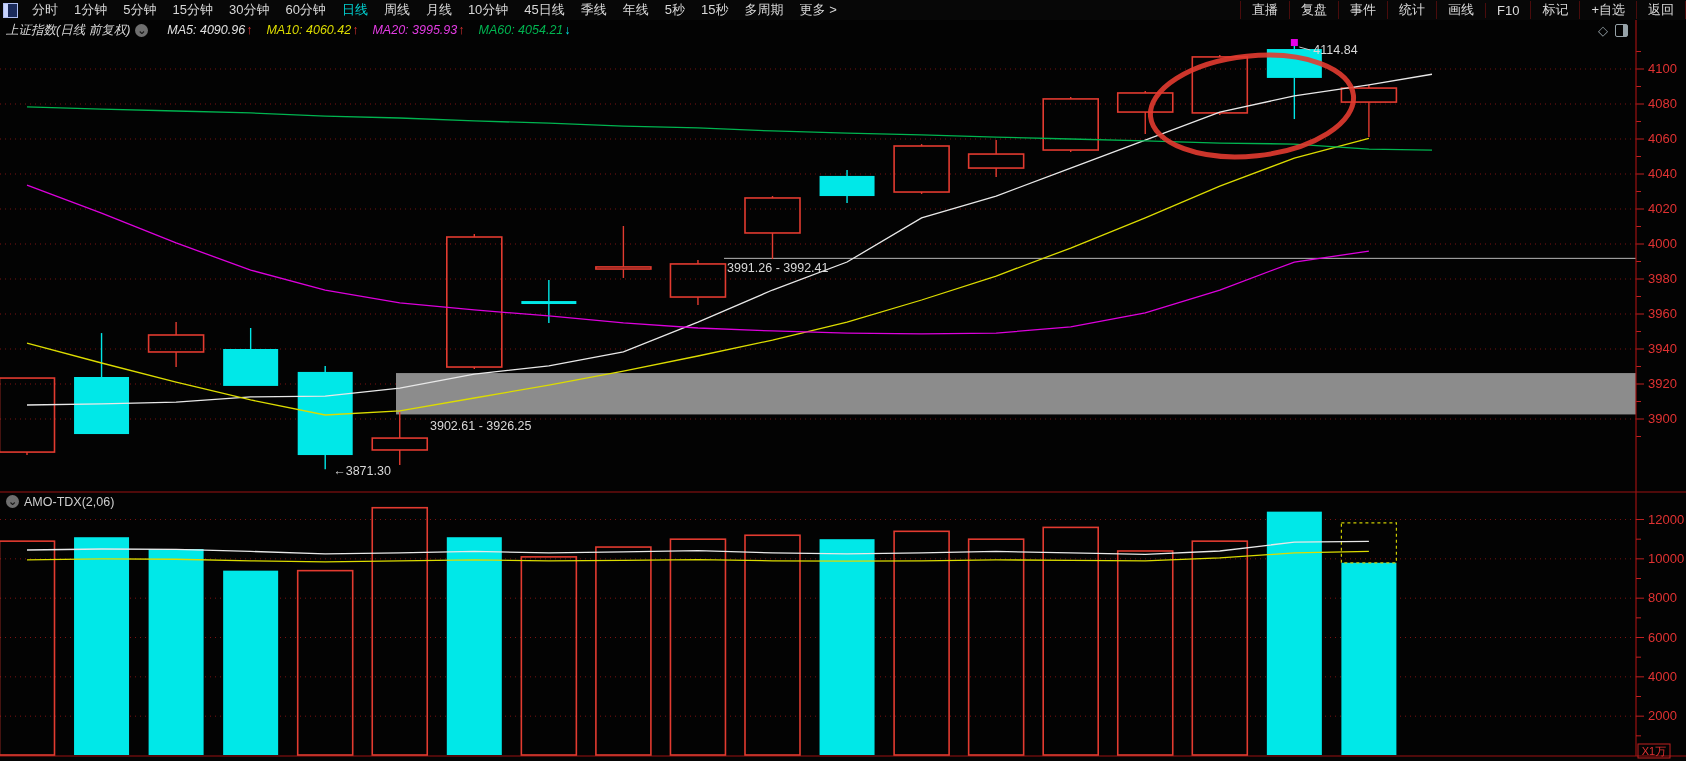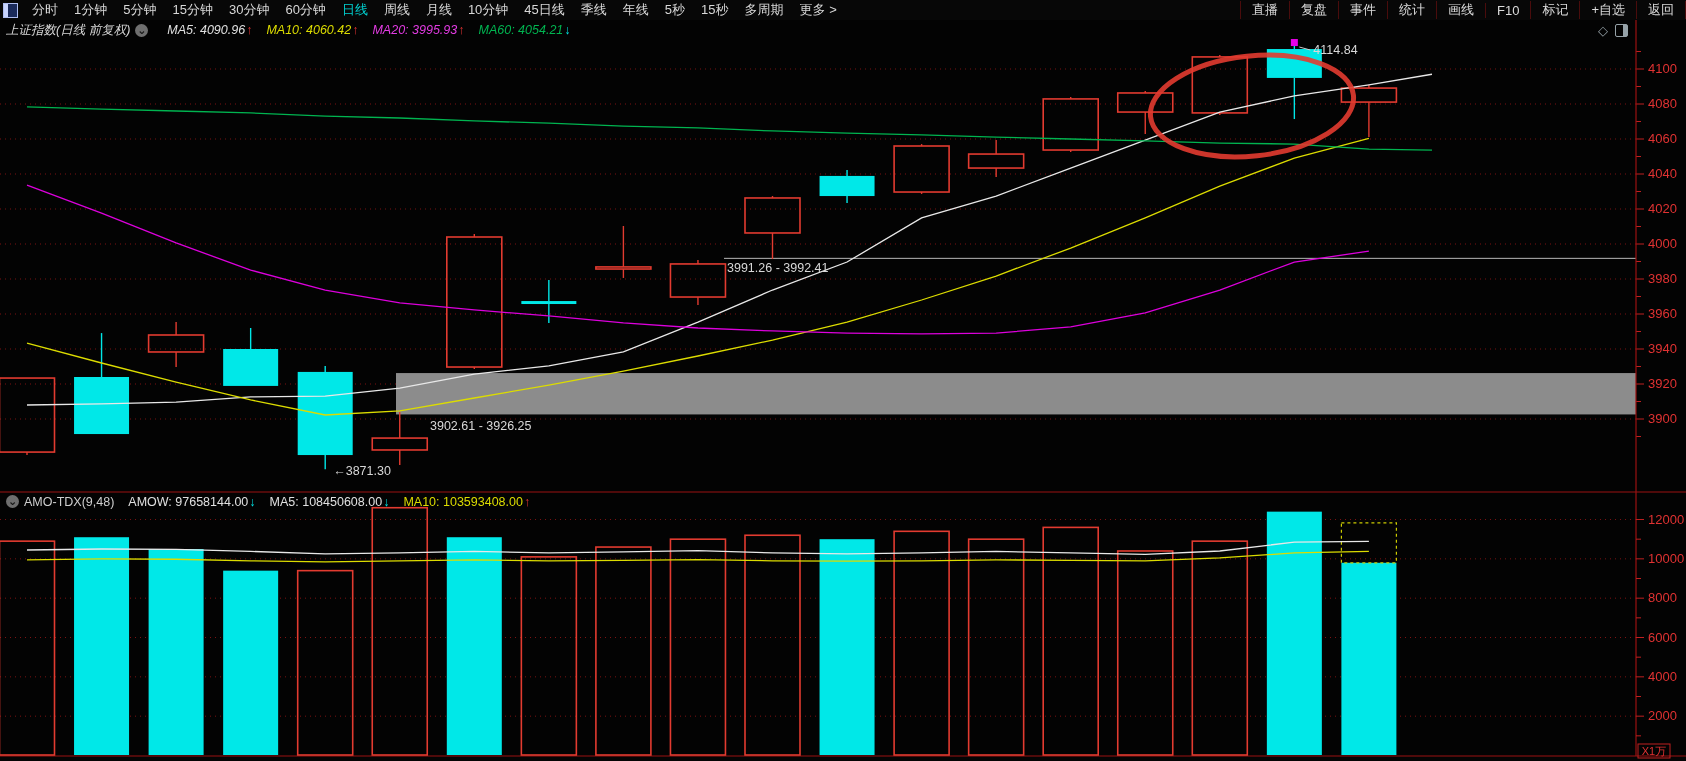--- a/index.html
+++ b/index.html
@@ -60,22 +60,21 @@
     <span id="ma-legend"><span class="hsp" style="color: rgb(224, 224, 224);">MA5: 4090.96</span><span class="arr-up">↑</span><span class="hsp" style="color: rgb(220, 220, 0);">MA10: 4060.42</span><span class="arr-up">↑</span><span class="hsp" style="color: rgb(226, 59, 226);">MA20: 3995.93</span><span class="arr-up">↑</span><span class="hsp" style="color: rgb(0, 180, 80);">MA60: 4054.21</span><span class="arr-dn">↓</span></span>
   </div>
 
   <div class="corner-icons">
     <span class="diamond">◇</span>
     <span class="pane-icon"></span>
   </div>
 
   <div class="vhdr">
     <span class="cicon" style="margin-left:0">⌄</span>
-    <span>AMO-TDX(9,48)</span>
-    <span id="vol-legend"><span class="hsp" style="color: rgb(224, 224, 224);">AMOW: 97658144.00</span><span class="arr-dn">↓</span><span class="hsp" style="color: rgb(224, 224, 224);">MA5: 108450608.00</span><span class="arr-dn">↓</span><span class="hsp" style="color: rgb(220, 220, 0);">MA10: 103593408.00</span><span class="arr-up">↑</span></span>
+    <span>AMO-TDX(2,06)</span>
   </div>
 
   <svg id="chart-svg" width="1686" height="761" viewBox="0 0 1686 761" style="position:absolute;left:0;top:0;">
       <rect x="0" y="20" width="1686" height="737" fill="#030303"></rect>
       <line x1="0" y1="69" x2="1636" y2="69" stroke="#7d1212" stroke-width="1" stroke-dasharray="1 4"></line>
       <line x1="1636" y1="69" x2="1644" y2="69" stroke="#c02020" stroke-width="1"></line>
       <line x1="1636" y1="51.5" x2="1641" y2="51.5" stroke="#c02020" stroke-width="1"></line>
       <text x="1648" y="73" fill="#e03232" font-size="13" text-anchor="start">4100</text>
       <line x1="0" y1="104" x2="1636" y2="104" stroke="#7d1212" stroke-width="1" stroke-dasharray="1 4"></line>
       <line x1="1636" y1="104" x2="1644" y2="104" stroke="#c02020" stroke-width="1"></line>

